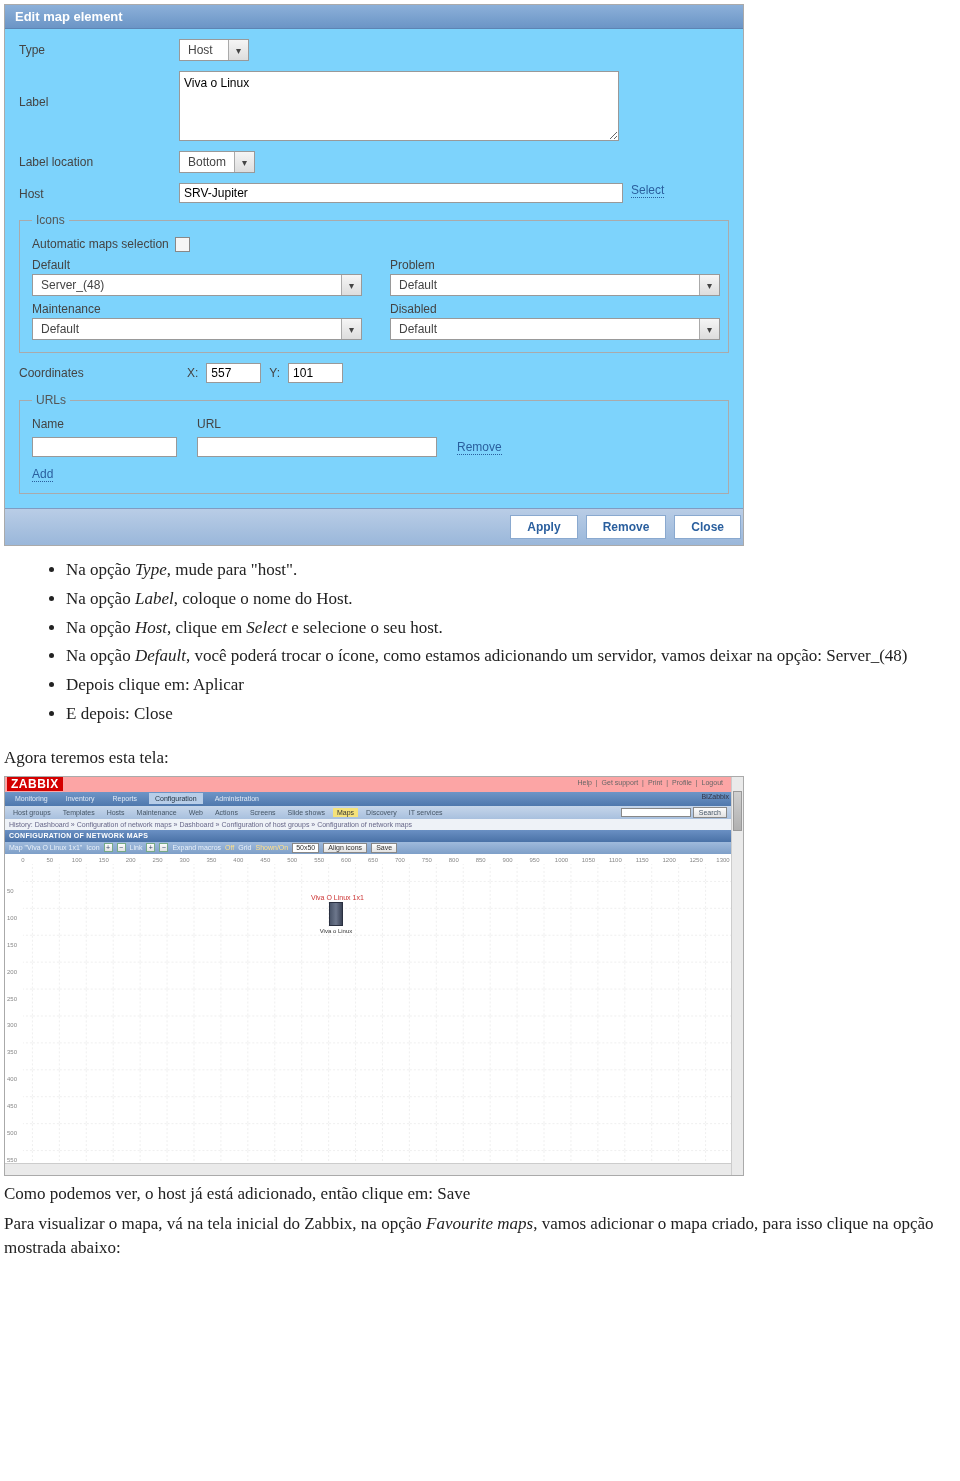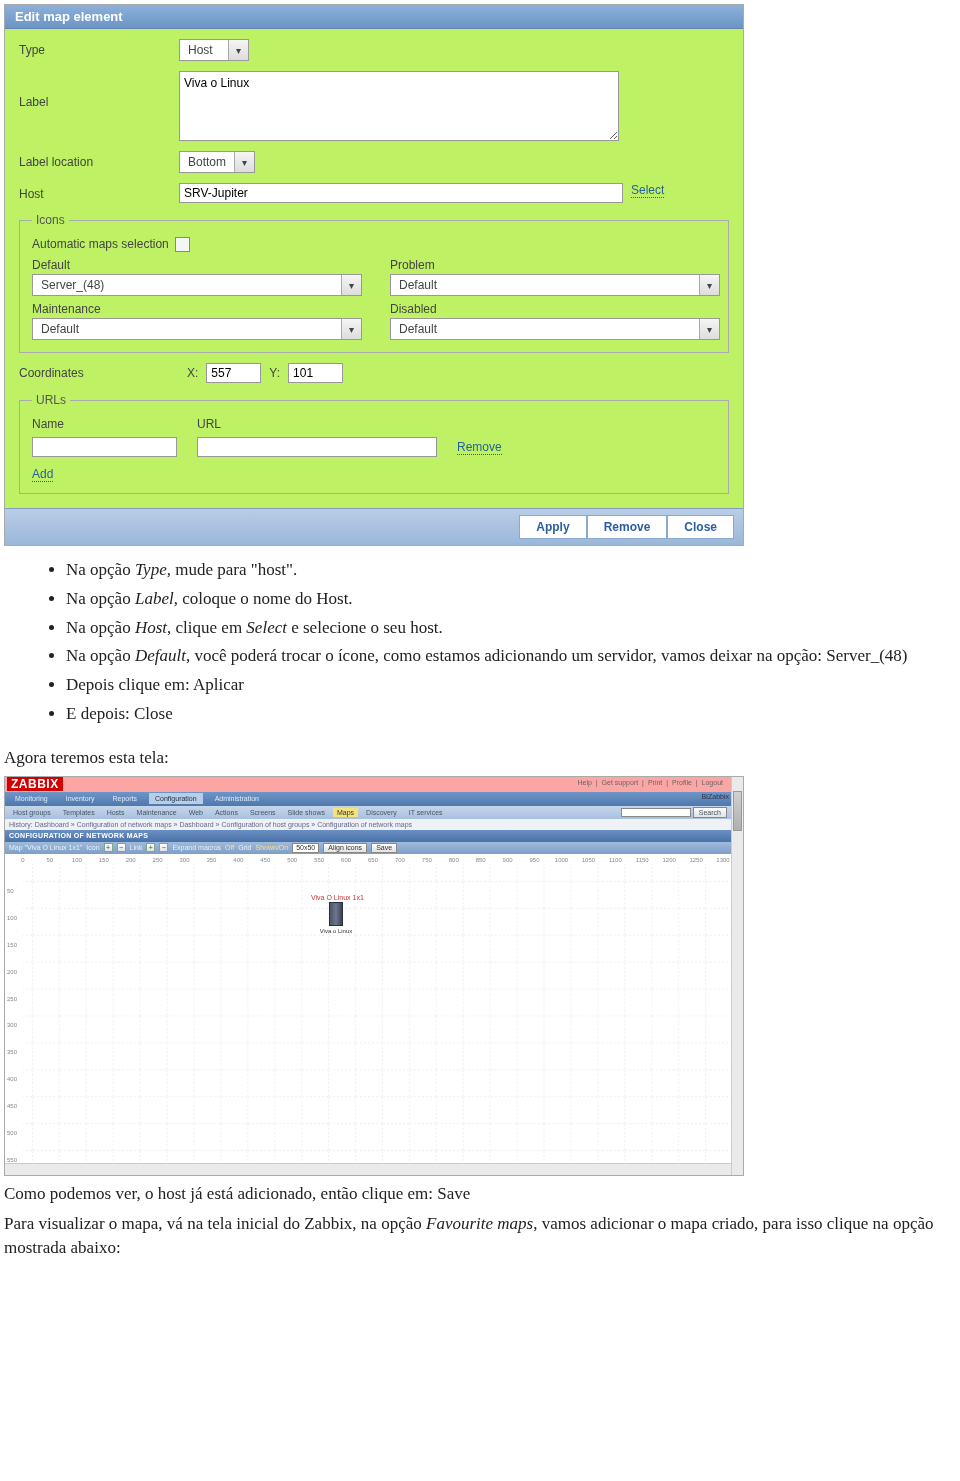--- a/index.html
+++ b/index.html
@@ -9,21 +9,21 @@
     font-family: "Liberation Sans", Arial, sans-serif;
     font-size: 14px;
     color: #222;
     background: #fff;
     width: 960px;
   }
   .dialog {
     width: 740px;
     border: 1px solid #aaa;
     margin: 4px 0 12px 4px;
-    background: #bef264;
+    background: #7dd3fc;
     font-family: Verdana, Arial, sans-serif;
     font-size: 12px;
     color: #444;
   }
   .dlg-title {
     background: linear-gradient(to bottom, #8cb0d9 0%, #6b95c6 100%);
     color: #fff;
     font-weight: bold;
     padding: 4px 10px;
     font-size: 13px;
@@ -70,22 +70,22 @@
   .icons-grid .lbl { font-size: 12px; color: #444; margin-bottom: 2px; }
   .select-wide { width: 330px; justify-content: space-between; }
   .coord-row { display: flex; align-items: center; gap: 8px; margin: 4px 0 10px 0; }
   .coord-row .fld { width: 160px; }
   .coord-row input { width: 55px; }
   .urls-grid { display: flex; gap: 20px; }
   .urls-col-name { width: 145px; }
   .urls-col-url { width: 240px; }
   .dlg-footer {
     background: linear-gradient(to bottom, #b9cde6 0%, #9ab7da 100%);
-    padding: 6px 9px;
-    display: flex; justify-content: flex-end; 
+    padding: 6px 2px;
+    display: flex; justify-content: flex-end; gap: 8px;
     border-top: 1px solid #7f9cc2;
   }
   .btn {
     background: #fff; border: 1px solid #8aa9cf;
     color: #2a5f9e; font-weight: bold;
     padding: 4px 16px; font-size: 12px; cursor: pointer;
     font-family: Verdana, Arial, sans-serif;
   }
   .checkbox-box {
     display: inline-block; width: 15px; height: 15px;

